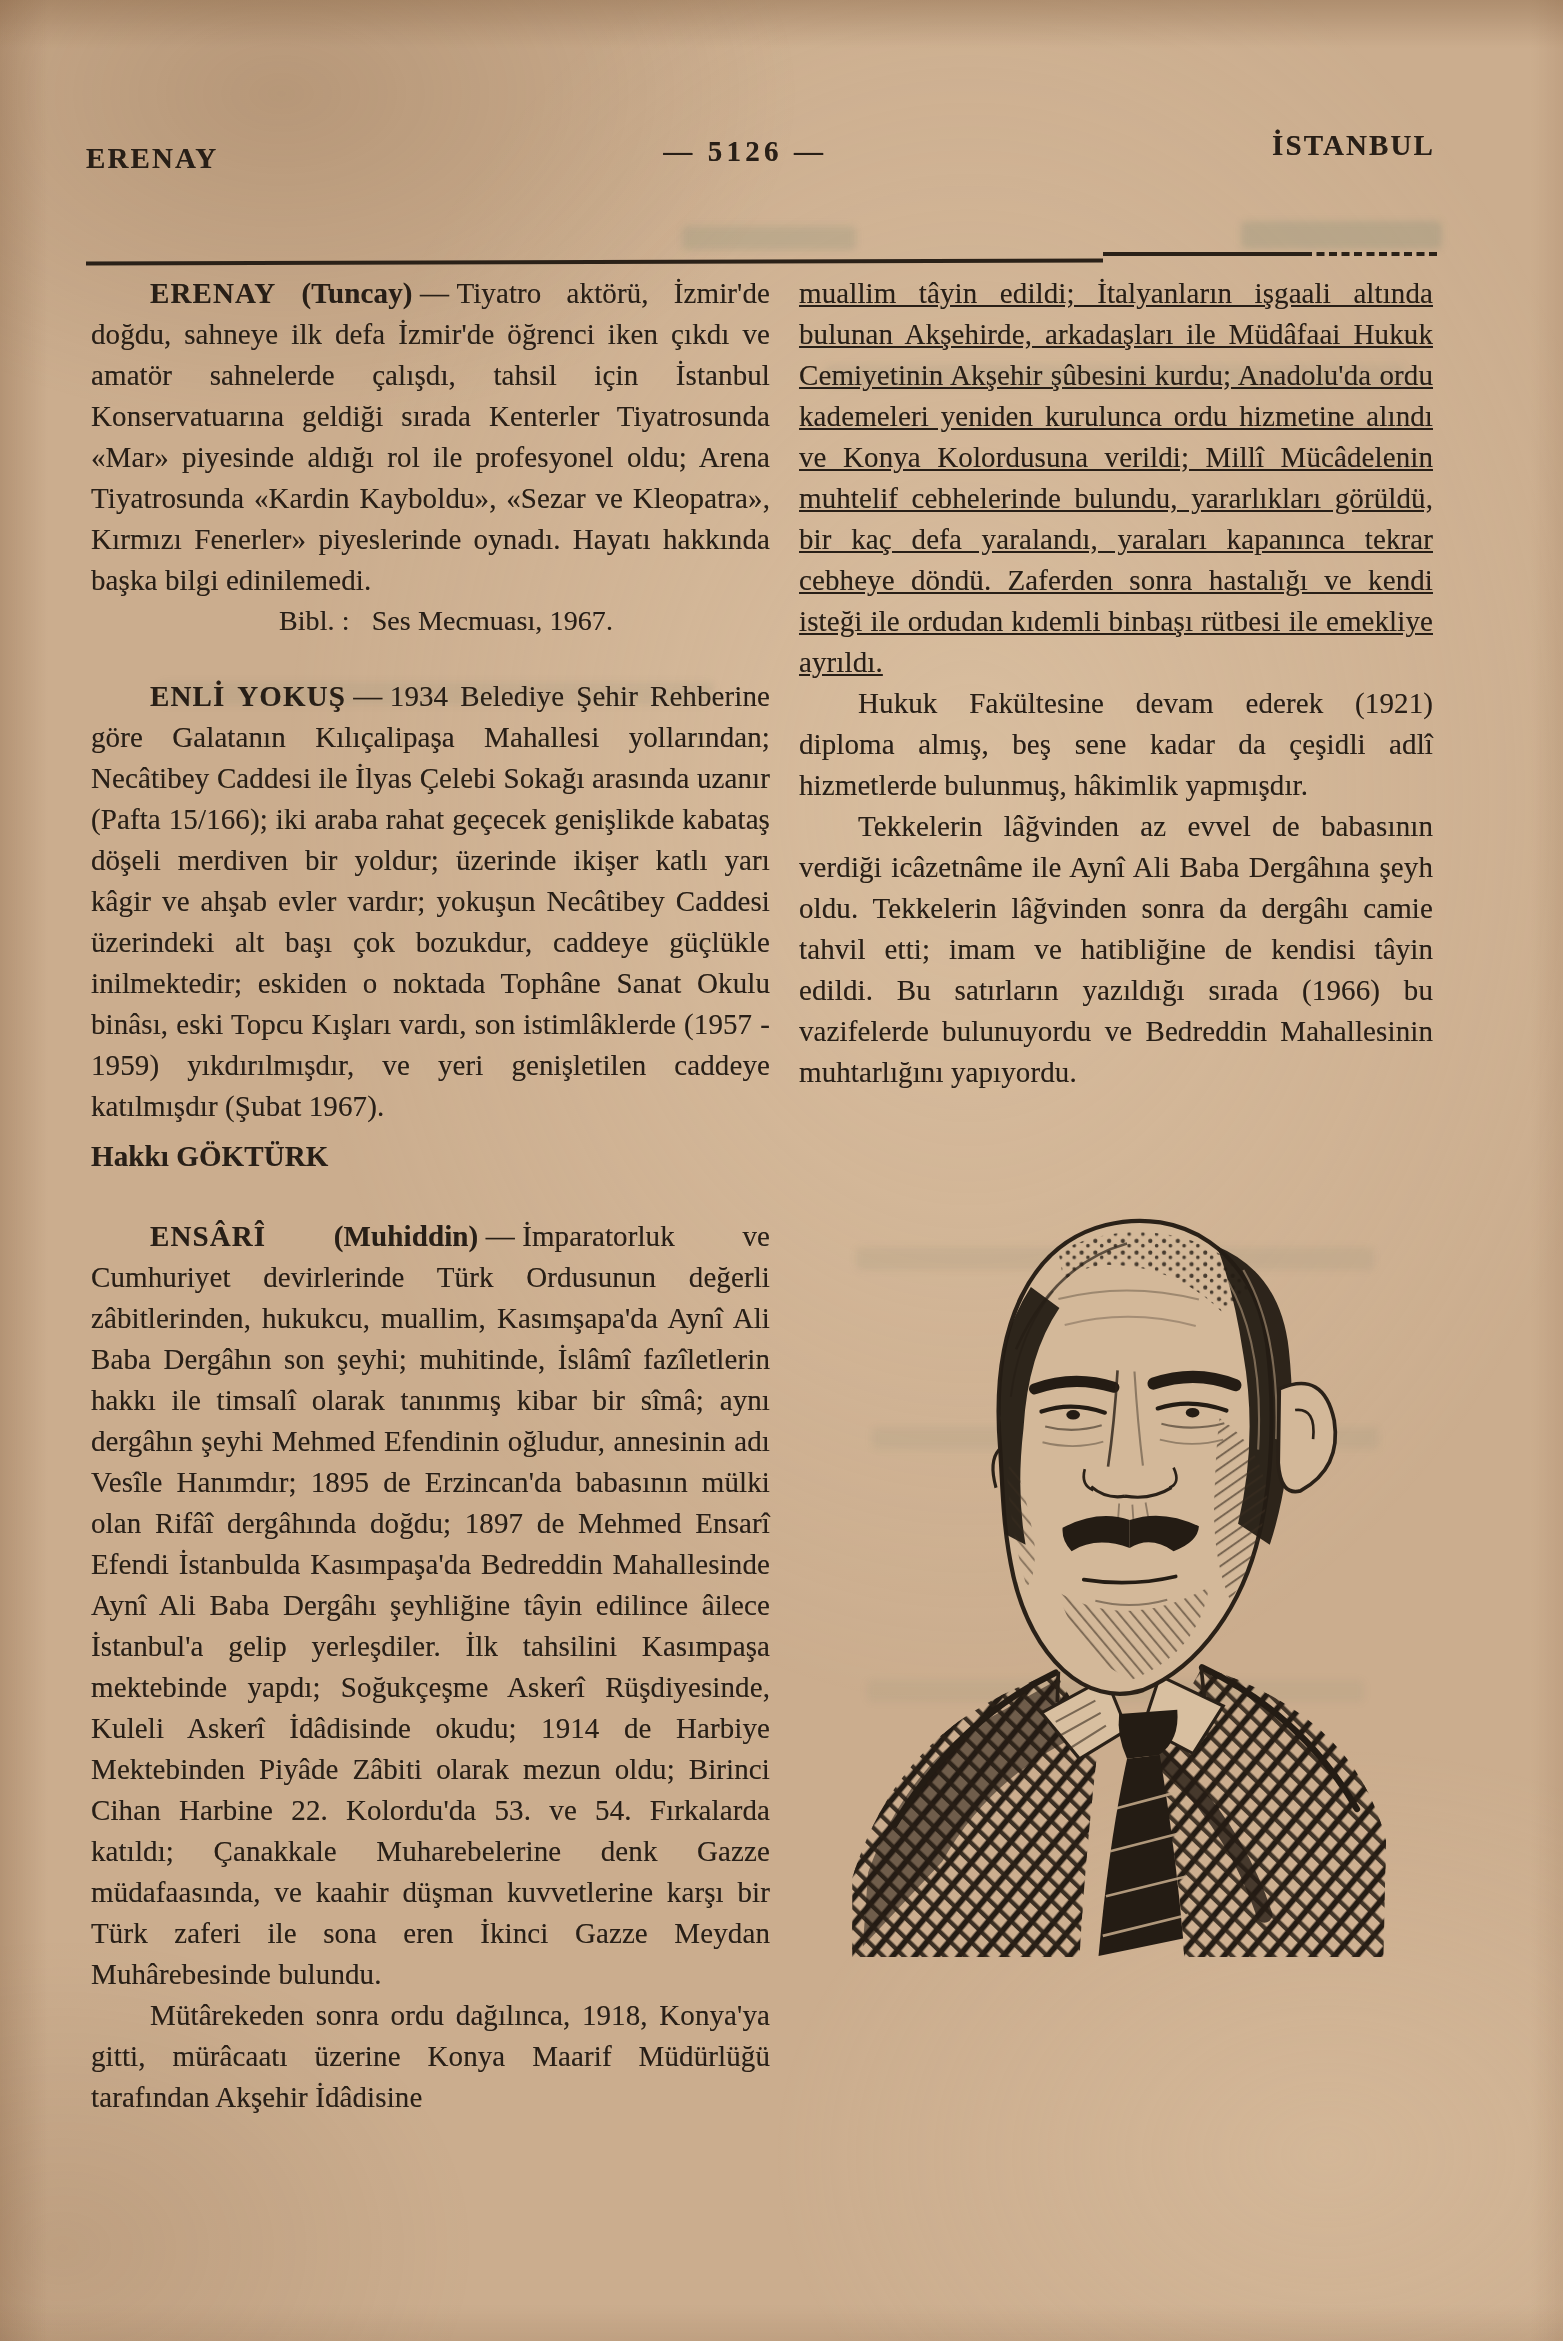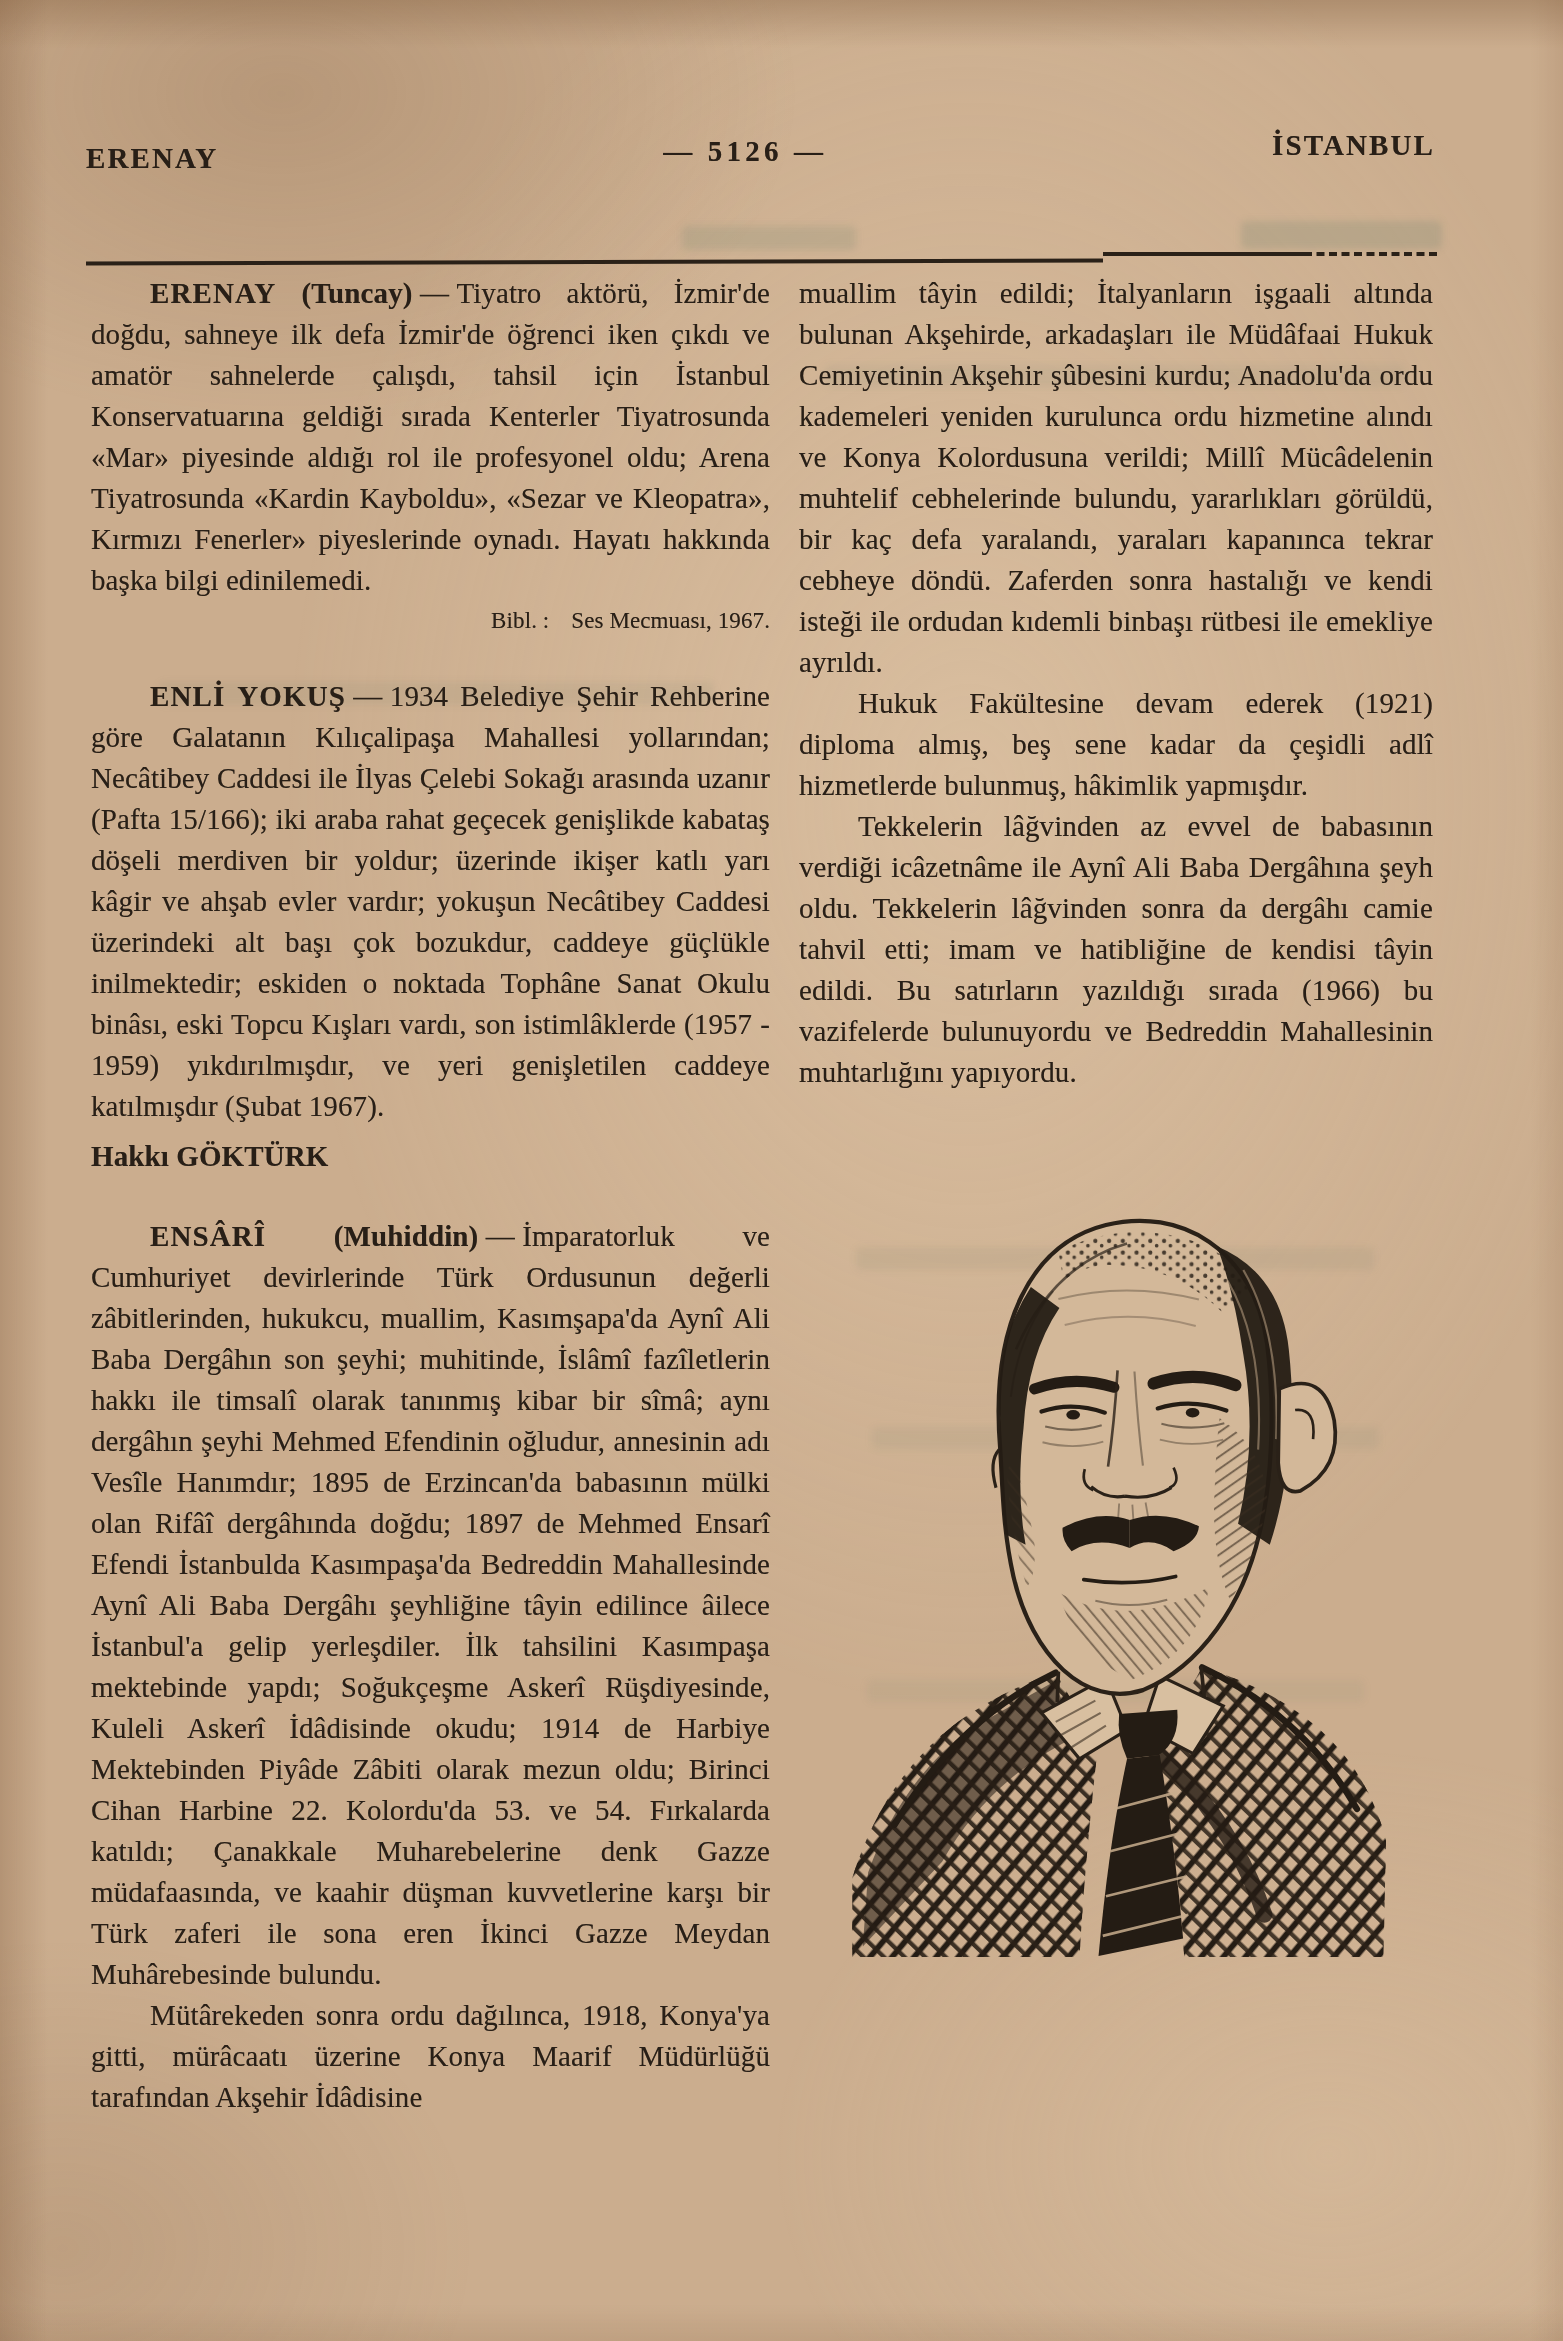--- a/index.html
+++ b/index.html
@@ -31,27 +31,27 @@
   .rule-dashed{position:absolute;border-top:4.2px dashed #2a2118;background:none;}
   .col{
     position:absolute;top:273px;
     font-size:29px;line-height:41px;text-align:justify;
     text-shadow:0 0 0.5px rgba(40,30,20,.45);
     letter-spacing:0.1px;
   }
   .col-left{left:91px;width:679px;}
   .col-right{left:799px;width:634px;}
   .para{margin:0;text-indent:59px;}
-  .para.no-indent{text-indent:0;}
+  .para.no-indent{text-indent:0;text-decoration:underline;}
   .article{margin:0;}
   .article + .article{margin-top:39px;}
   .headword{font-weight:bold;letter-spacing:1.1px;}
   .qualifier{font-weight:bold;}
   .dash{padding:0 7.4px;}
-  .bibl{margin:3.2px 0 0 31px;font-size:23px;line-height:33px;text-indent:0;text-align:right;}
+  .bibl{margin:3.2px 0 0 31px;font-size:28px;line-height:33px;text-indent:0;text-align:center;}
   .bibl-label{margin-right:22px;}
   .signature{margin:8.5px 0 0 0;text-align:left;font-weight:bold;text-indent:0;}
   figure.portrait{margin:28.5px 0 0 0;width:571px;margin-left:auto;margin-right:auto;}
   figcaption{text-align:center;margin-top:13.7px;}
   .cap-name{font-weight:bold;font-size:26px;line-height:32px;word-spacing:5.3px;}
   .cap-credit{font-weight:bold;font-size:25px;line-height:32px;word-spacing:7.4px;}
 </style>
 </head>
 <body>
 

